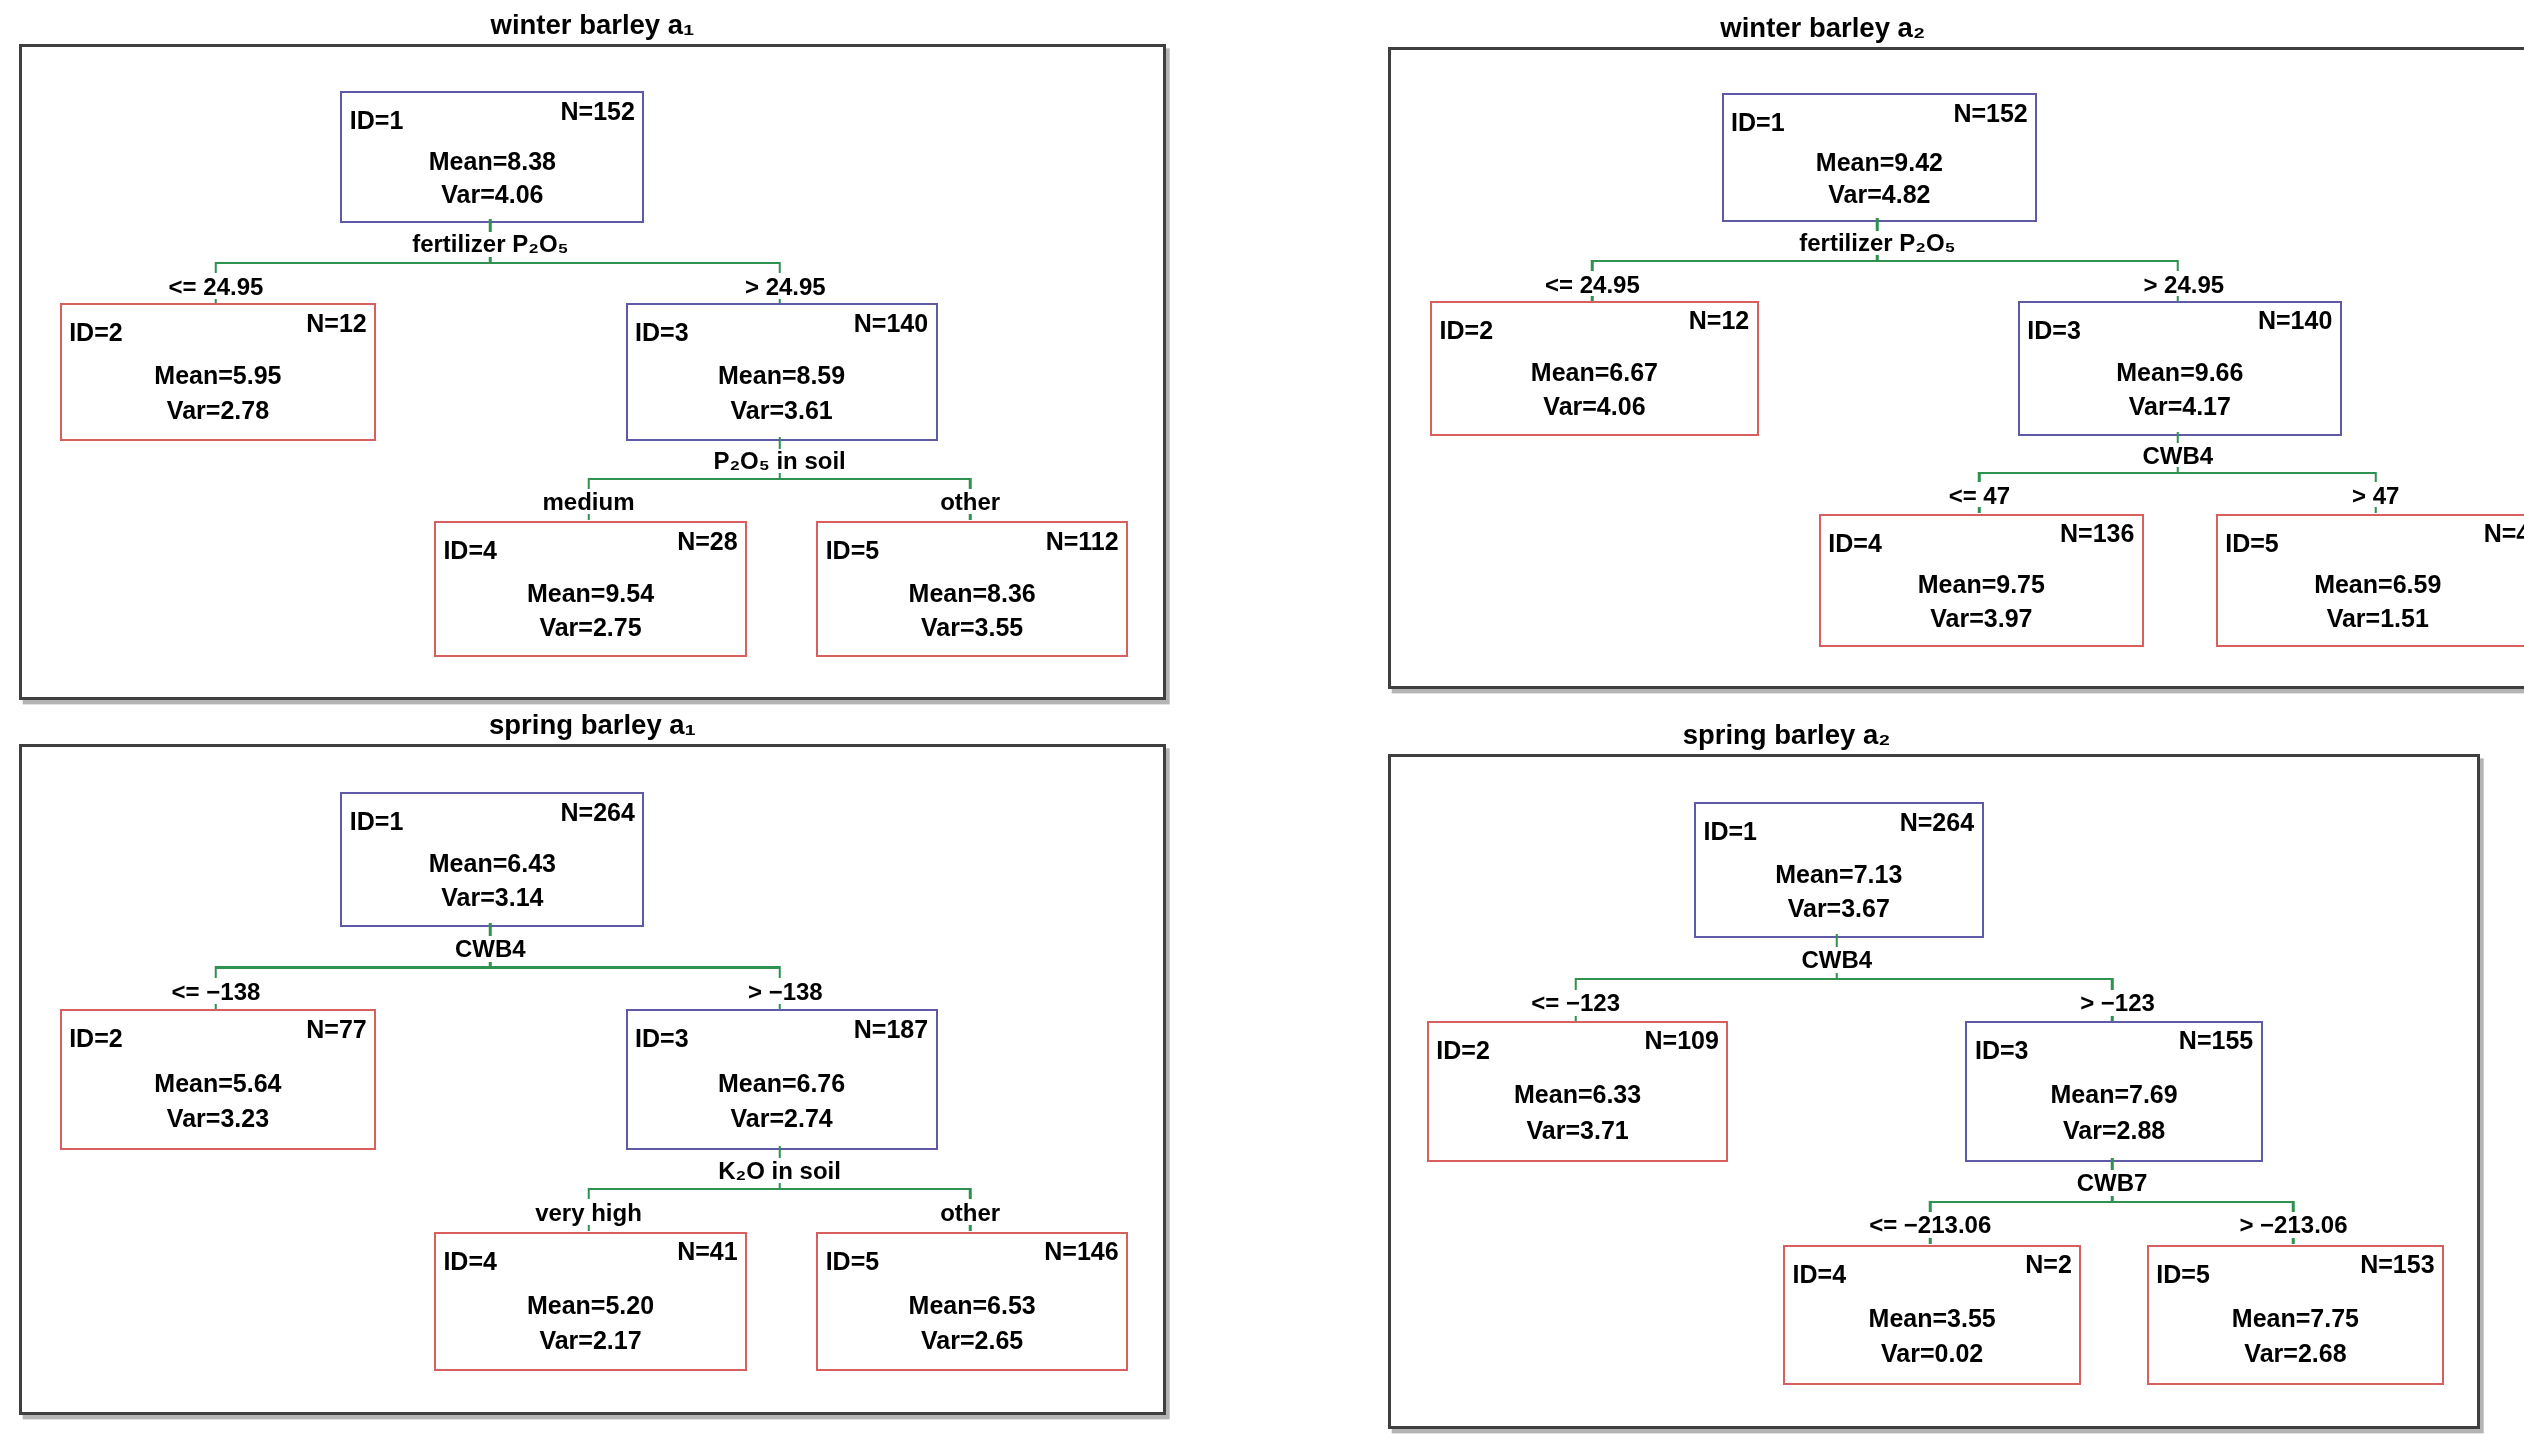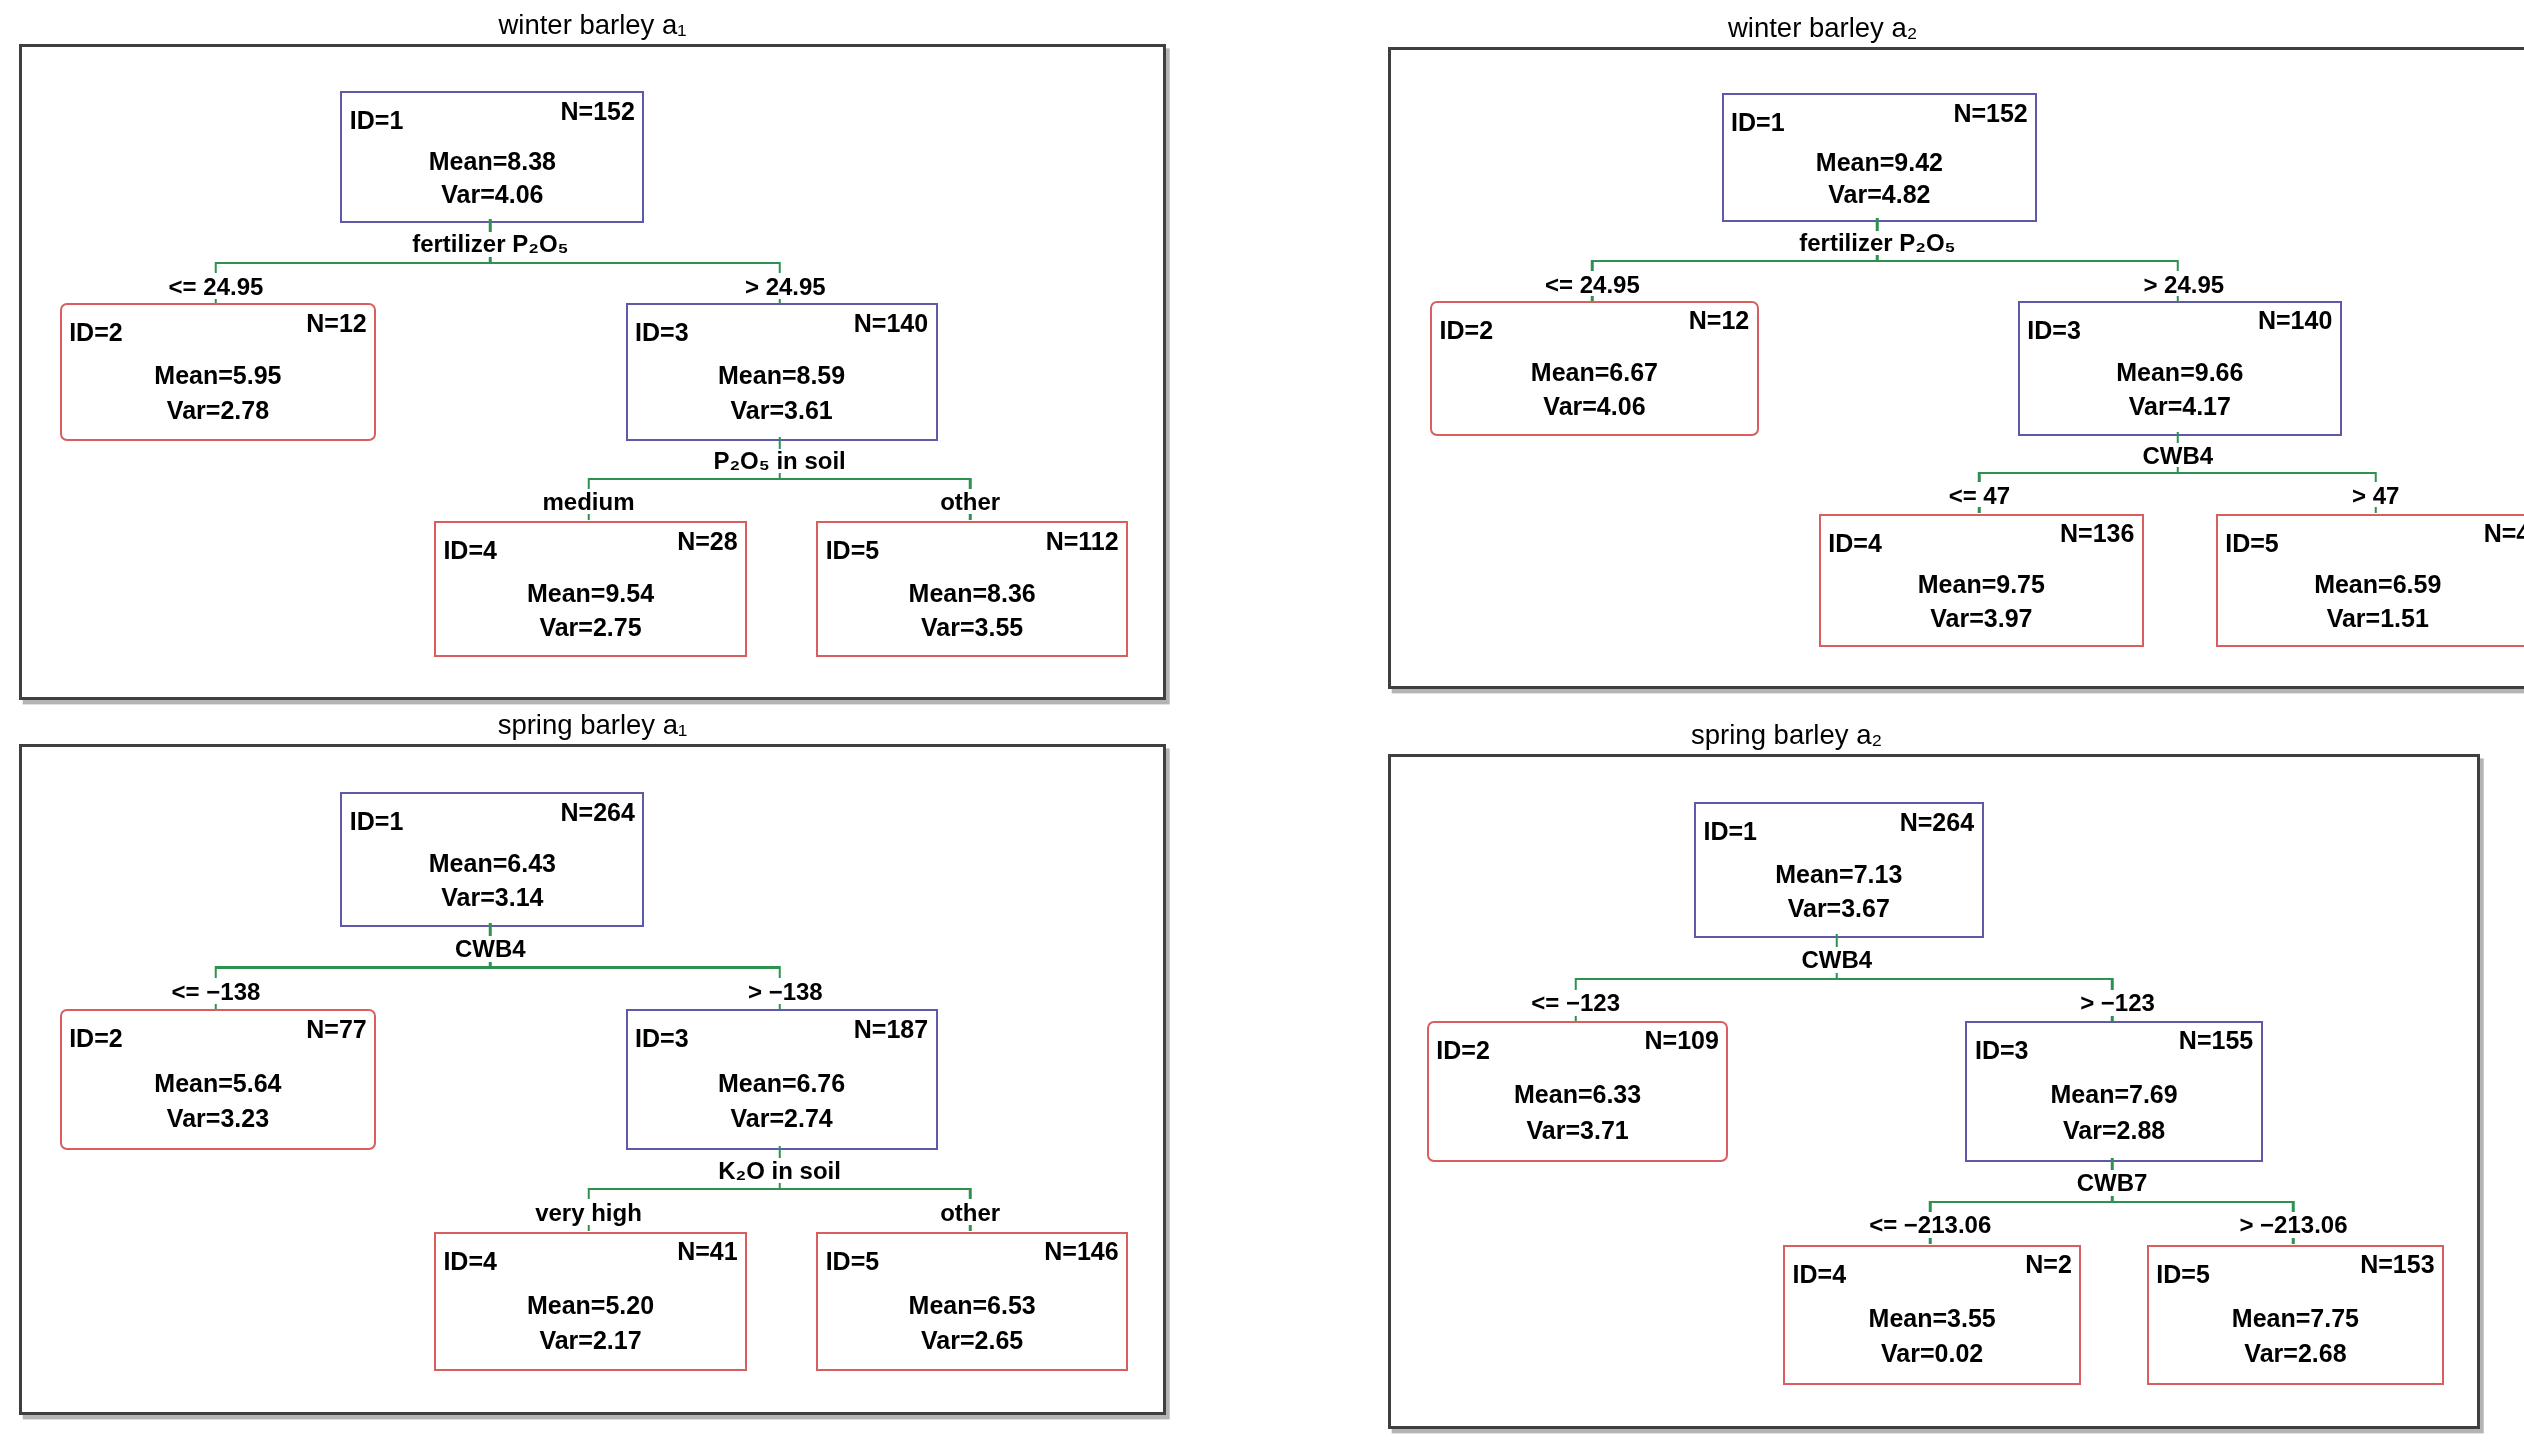--- a/index.html
+++ b/index.html
@@ -11,36 +11,36 @@
   #canvas{position:relative;width:2525px;height:1453px;background:#fff;overflow:hidden;}
 
   .panel-wrap{position:absolute;}
   .p0{left:19px;  top:5px;    width:1147px;height:695px;}
   .p1{left:1388px;top:8px;   width:1191px;height:681px;}
   .p2{left:19px;  top:705px; width:1147px;height:710px;}
   .p3{left:1388px;top:715px; width:1092px;height:714px;}
 
   .panel-title{
     position:absolute;top:0;left:0;width:100%;height:39px;line-height:39px;
-    margin:0;text-align:center;font-size:27.5px;font-weight:normal;white-space:nowrap;
+    margin:0;text-align:center;font-size:27.5px;font-weight:bold;white-space:nowrap;
   }
   .p1 .panel-title,.p3 .panel-title{width:73%;}
 
   .panel{
     position:absolute;left:0;right:0;top:39px;bottom:0;
     border:3.7px solid var(--panelborder,#3f3f3f);
     background:#fff;
     box-shadow:3.7px 4.4px 0 #b4b4b4;
   }
 
   .node{position:absolute;background:#fff;border:2.5px solid #888;font-size:25px;}
   .node.internal{border-color:var(--internal,#5f5aa8);}
   .node.leaf{border-color:var(--leaf,#d95f5f);}
   .n1{left:27.9%;top:6.8%; width:26.3%;height:19.6%;}
-  .n2{left:3.3%; top:39.4%;width:27.4%;height:20.6%;border-radius:7px;}
+  .n2{left:3.3%; top:39.4%;width:27.4%;height:20.6%;}
   .n3{left:52.9%;top:39.4%;width:27.0%;height:20.6%;}
   .n4{left:36.1%;top:72.9%;width:27.1%;height:20.4%;}
   .n5{left:69.6%;top:72.9%;width:27.0%;height:20.4%;}
 
   .node .nid{position:absolute;top:13px;left:7.5px;white-space:nowrap;}
   .node .nn{position:absolute;top:3.7px;right:7.5px;white-space:nowrap;}
   .node .nmean{position:absolute;top:42%;left:0;width:100%;text-align:center;white-space:nowrap;}
   .node .nvar{position:absolute;top:68%;left:0;width:100%;text-align:center;white-space:nowrap;}
 
   .vt{position:absolute;width:2.5px;transform:translateX(-50%);background:var(--green,#2e9150);}

